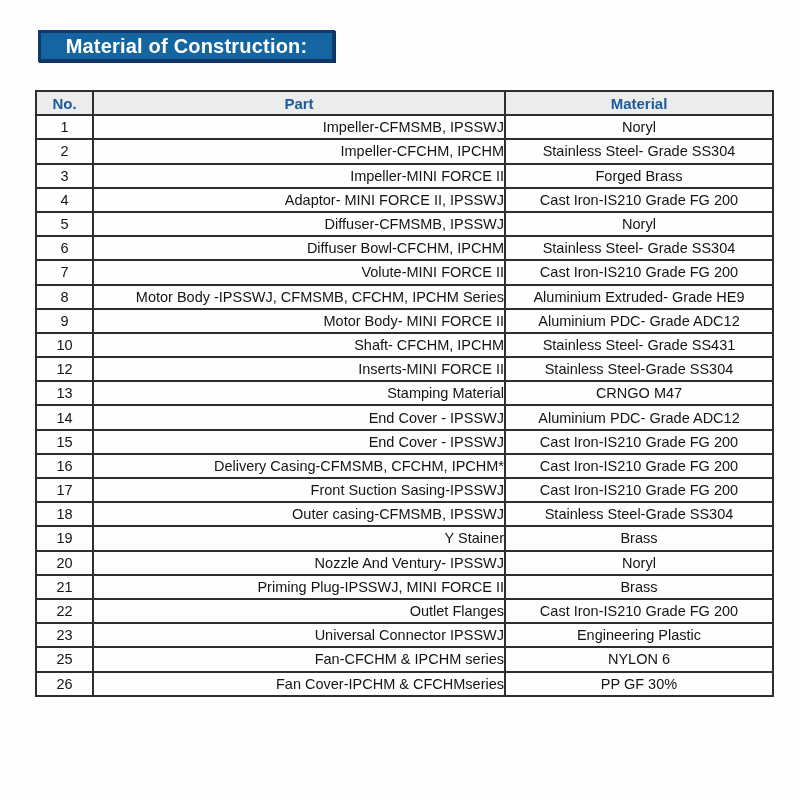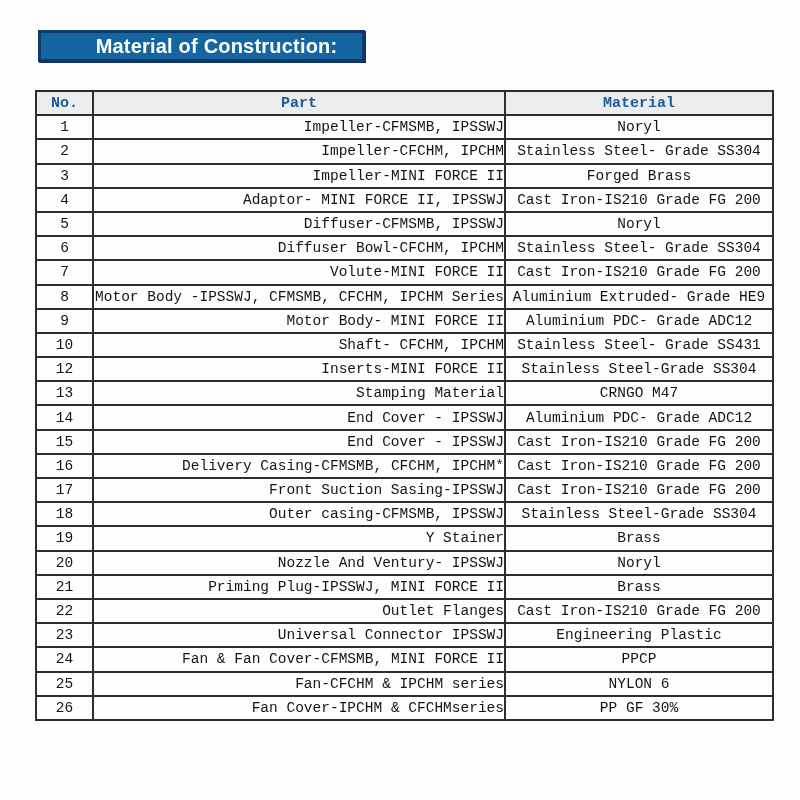--- a/index.html
+++ b/index.html
@@ -25,30 +25,28 @@
     height: 26px;
     background: #1565a0;
     border: 3px solid #10396b;
     color: #ffffff;
     font-size: 20px;
     font-weight: bold;
     text-align: center;
     line-height: 26px;
     letter-spacing: 0.2px;
     box-shadow: 1px 1px 0 #0d2f58;
-    padding-left: 30px;
   }
   table.materials {
     position: absolute;
     left: 35px;
     top: 90px;
     width: 737px;
     border-collapse: collapse;
     table-layout: fixed;
-    font-family: Liberation Mono, monospace;
   }
   table.materials th,
   table.materials td {
     border: 2px solid #2e2e2e;
     padding: 0;
     height: 22.2px;
     font-size: 14.5px;
     color: #141414;
     white-space: nowrap;
     overflow: hidden;
@@ -192,25 +190,20 @@
           <td class="no-cell">22</td>
           <td class="part-cell">Outlet Flanges</td>
           <td class="material-cell">Cast Iron-IS210 Grade FG 200</td>
         </tr>
         <tr>
           <td class="no-cell">23</td>
           <td class="part-cell">Universal Connector IPSSWJ</td>
           <td class="material-cell">Engineering Plastic</td>
         </tr>
         <tr>
-          <td class="no-cell">24</td>
-          <td class="part-cell">Fan &amp; Fan Cover-CFMSMB, MINI FORCE II</td>
-          <td class="material-cell">PPCP</td>
-        </tr>
-        <tr>
           <td class="no-cell">25</td>
           <td class="part-cell">Fan-CFCHM &amp; IPCHM series</td>
           <td class="material-cell">NYLON 6</td>
         </tr>
         <tr>
           <td class="no-cell">26</td>
           <td class="part-cell">Fan Cover-IPCHM &amp; CFCHMseries</td>
           <td class="material-cell">PP GF 30%</td>
         </tr>
       </tbody>

